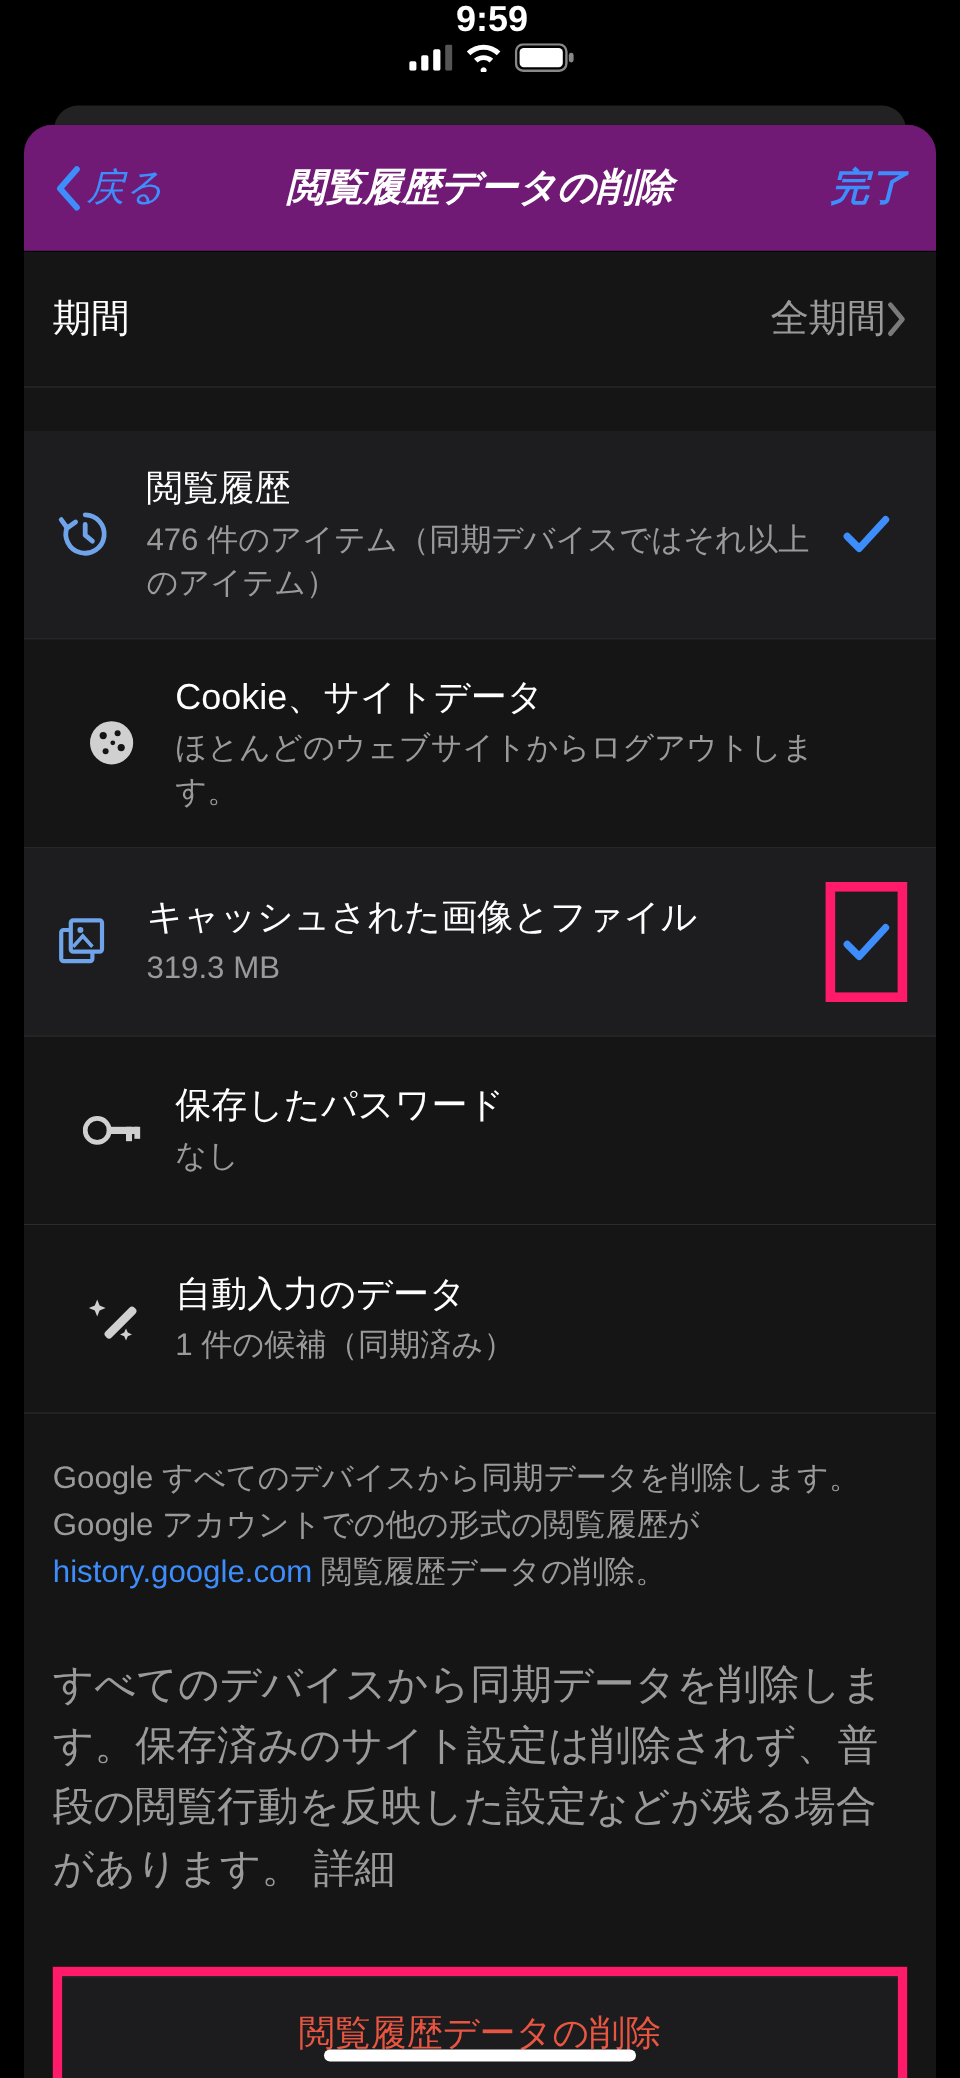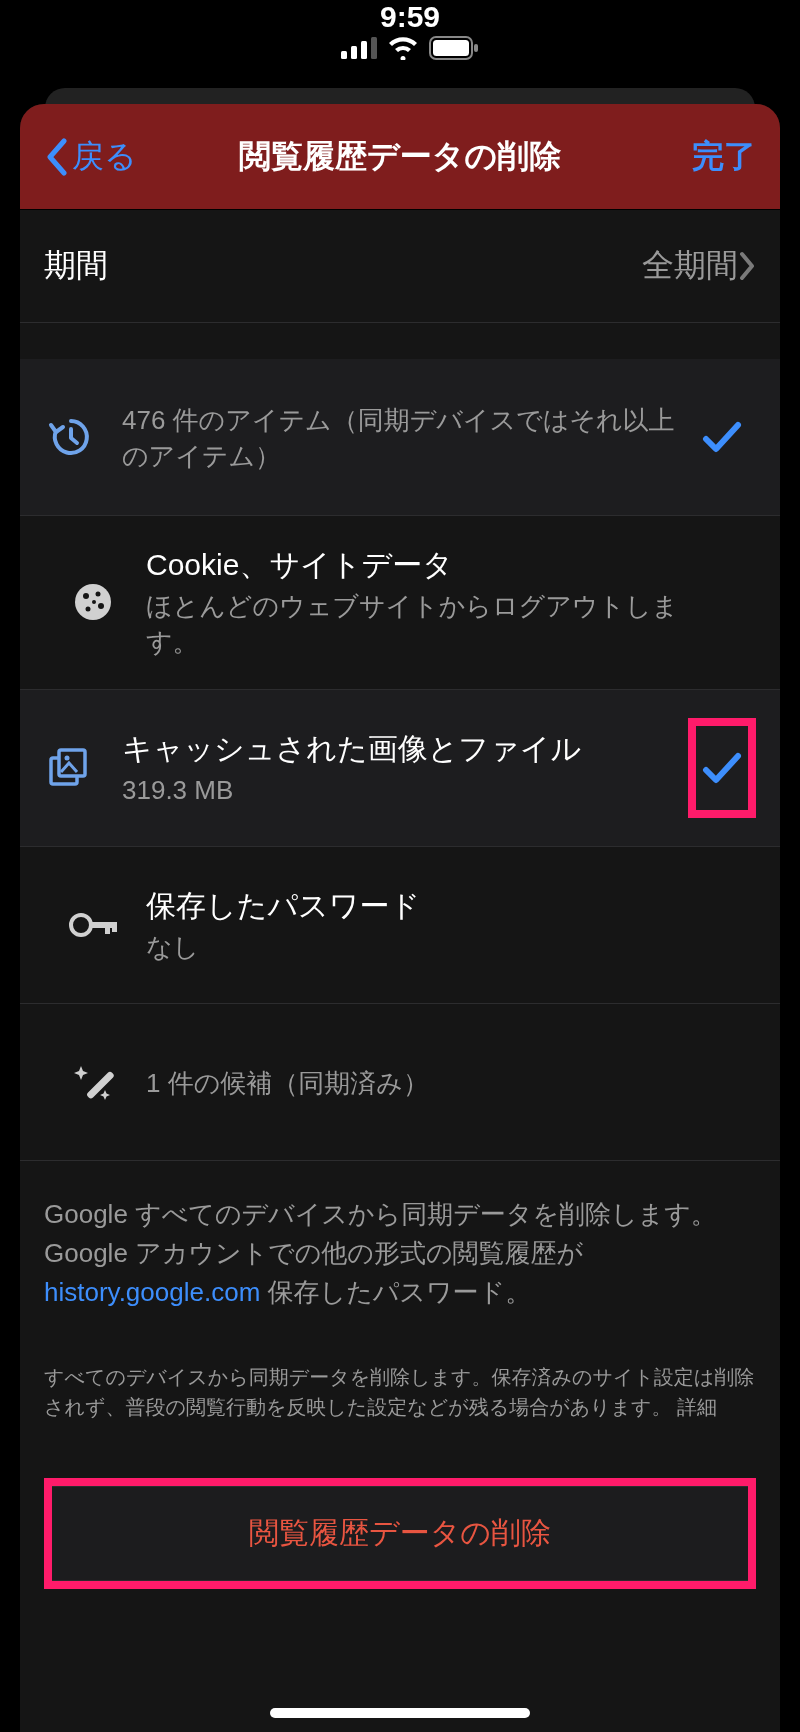--- a/index.html
+++ b/index.html
@@ -35,26 +35,27 @@
   top: 104px;
   left: 20px;
   right: 20px;
   bottom: 0;
   background: #151515;
   border-radius: 24px 24px 0 0;
   overflow: hidden;
 }
 .nav {
   height: 106px;
-  background: #7f1d1d;
+  background: #701a75;
   display: flex;
   align-items: center;
   justify-content: space-between;
   padding: 0 24px;
   border-bottom: 1px solid #000;
+  font-style: italic;
 }
 .nav-back {
   display: flex;
   align-items: center;
   color: #3d8efc;
   font-size: 32px;
   gap: 2px;
 }
 .nav-title {
   font-size: 32px;
@@ -98,21 +99,21 @@
 }
 .info-text {
   padding: 34px 24px 0 24px;
   font-size: 26px;
   color: #9a9a9a;
   line-height: 1.5;
 }
 .info-text a { color: #3d8efc; text-decoration: none; margin-top: 16px; }
 .info-text2 {
   padding: 50px 24px 0 24px;
-  font-size: 20px;
+  font-size: 34px;
   color: #9a9a9a;
   line-height: 1.5;
 }
 .clear-section {
   margin-top: 56px;
   padding: 0 24px;
 }
 .clear-button-wrap {
   border: 8px solid #ff1b6a;
   display: flex;
@@ -200,20 +201,21 @@
 
     <div class="row tinted">
       <div class="row-icon">
         <svg width="44" height="44" viewBox="0 0 44 44">
             <path d="M24 6 a16 16 0 1 1 -15 10" stroke="#6fa3ea" stroke-width="4" fill="none" stroke-linecap="round"></path>
             <path d="M4 10 L9 17 L16 12" stroke="#6fa3ea" stroke-width="4" fill="none" stroke-linecap="round" stroke-linejoin="round"></path>
             <path d="M24 14 L24 23 L30 28" stroke="#6fa3ea" stroke-width="4" fill="none" stroke-linecap="round" stroke-linejoin="round"></path>
           </svg>
       </div>
       <div class="row-body">
+        <div class="row-title">閲覧履歴</div>
         <div class="row-sub">476 件のアイテム（同期デバイスではそれ以上のアイテム）</div>
       </div>
       <div class="check-box">
         <svg width="40" height="36" viewBox="0 0 40 36">
             <path d="M4 20 L14 30 L36 6" stroke="#3d8efc" stroke-width="6" fill="none" stroke-linecap="round" stroke-linejoin="round"></path>
           </svg>
       </div>
     </div>
 
     <div class="row dark">
@@ -272,29 +274,30 @@
 
     <div class="row dark">
       <div class="row-icon">
         <svg width="44" height="44" viewBox="0 0 44 44">
             <rect x="8" y="26" width="34" height="7" rx="3" transform="rotate(-45 22 22)" fill="#d0d0d0"></rect>
             <path d="M10 6 l2 5 l5 2 l-5 2 l-2 5 l-2 -5 l-5 -2 l5 -2 z" fill="#d0d0d0"></path>
             <path d="M34 30 l1.5 3.5 l3.5 1.5 l-3.5 1.5 l-1.5 3.5 l-1.5 -3.5 l-3.5 -1.5 l3.5 -1.5 z" fill="#d0d0d0"></path>
           </svg>
       </div>
       <div class="row-body">
+        <div class="row-title">自動入力のデータ</div>
         <div class="row-sub">1 件の候補（同期済み）</div>
       </div>
       <div class="check-box"></div>
     </div>
 
   </div>
 
   <div class="info-text">
-    <span>Google すべてのデバイスから同期データを削除します。Google アカウントでの他の形式の閲覧履歴が </span><a>history.google.com</a><span> 保存したパスワード。</span>
+    <span>Google すべてのデバイスから同期データを削除します。Google アカウントでの他の形式の閲覧履歴が </span><a>history.google.com</a><span> 閲覧履歴データの削除。</span>
   </div>
 
   <div class="info-text2">
     <span>すべてのデバイスから同期データを削除します。保存済みのサイト設定は削除されず、普段の閲覧行動を反映した設定などが残る場合があります。</span> <a>詳細</a>
   </div>
 
   <div class="clear-section">
     <div class="clear-button-wrap">
       <div class="clear-button">閲覧履歴データの削除</div>
     </div>

